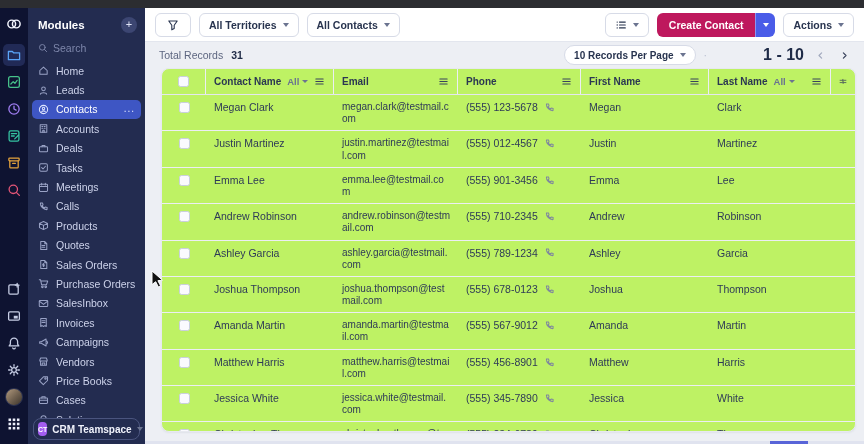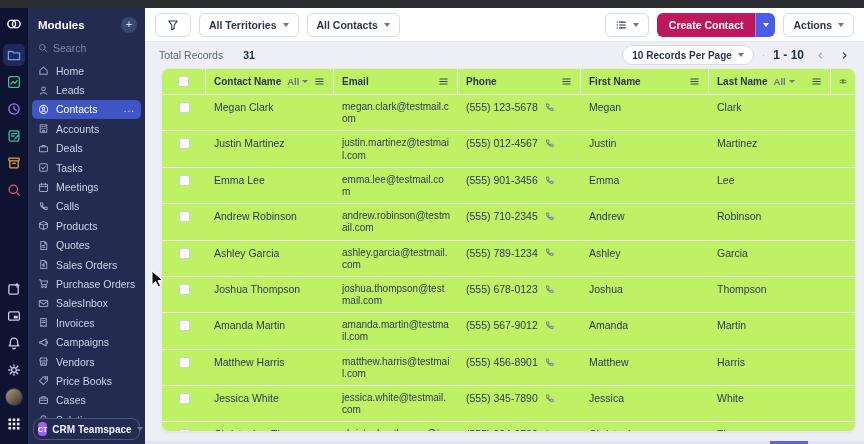--- a/index.html
+++ b/index.html
@@ -42,25 +42,25 @@
   .btn { display:inline-flex; align-items:center; gap:6px; height:24px; padding:0 9px; background:#fff; border:1px solid #d7dbe7; border-radius:6px; font-size:10.5px; font-weight:700; color:#28344f; cursor:pointer; }
   .btn svg { width:12px; height:12px; }
   .caret { width:0; height:0; border-left:3.5px solid transparent; border-right:3.5px solid transparent; border-top:4px solid #6b7490; display:inline-block; }
   .caret.light { border-top-color:#fff; }
   .toolbar-right { margin-left:auto; display:flex; align-items:center; gap:8px; }
   .split { display:flex; height:24px; cursor:pointer; }
   .split-main { background:#be185d; color:#fff; font-size:10.5px; font-weight:700; display:flex; align-items:center; padding:0 12px; border-radius:6px 0 0 6px; }
   .split-caret { background:#4a5ce8; width:20px; display:flex; align-items:center; justify-content:center; border-left:1px solid rgba(255,255,255,.35); border-radius:0 6px 6px 0; }
 
   .listbar { height:26px; display:flex; align-items:center; padding:0 12px 0 14px; font-size:10.5px; color:#5d6680; flex:0 0 auto; }
-  .listbar b { color:#1f2b47; margin-left:20px; }
+  .listbar b { color:#1f2b47; margin-left:8px; }
   .listbar-right { margin-left:auto; display:flex; align-items:center; gap:8px;text-align:center; }
   .perpage { display:inline-flex; align-items:center; gap:6px; background:#fff; border:1px solid #d7dbe7; border-radius:10px; height:20px; padding:0 9px; font-size:10px; font-weight:700; color:#28344f; cursor:pointer; }
   .dotsep { color:#b7bdd0; }
-  .range { font-weight:700; color:#1f2b47; font-size:12px; }
+  .range { font-weight:700; color:#1f2b47; font-size:16px;margin-left:48px; }
   .pg { width:16px; height:16px; display:flex; align-items:center; justify-content:center; cursor:pointer; }
   .pg svg { width:9px; height:9px; }
   .pg.prev { color:#a3aabf; }
   .pg.next { color:#39425c; }
 
   
   .card { flex:1 1 auto; margin:0 8px 12px 16px; background:#bef264; border:1px solid #e7e9f0; border-radius:8px; box-shadow:0 1px 2px rgba(20,30,60,.06); overflow:hidden; display:flex; flex-direction:column; }
   .thead { display:grid; grid-template-columns:44px 128px 124px 123px 128px 122px 24px; height:26px; border-bottom:1px solid #e4e7ef; flex:0 0 auto; }
   .th { display:flex; align-items:center; padding:0 8px; font-size:10px; font-weight:700; color:#2b3752; border-right:1px solid #eceef4; overflow:hidden; white-space:nowrap; }
   .th:last-child { border-right:none; justify-content:center; color:#39425c; }

